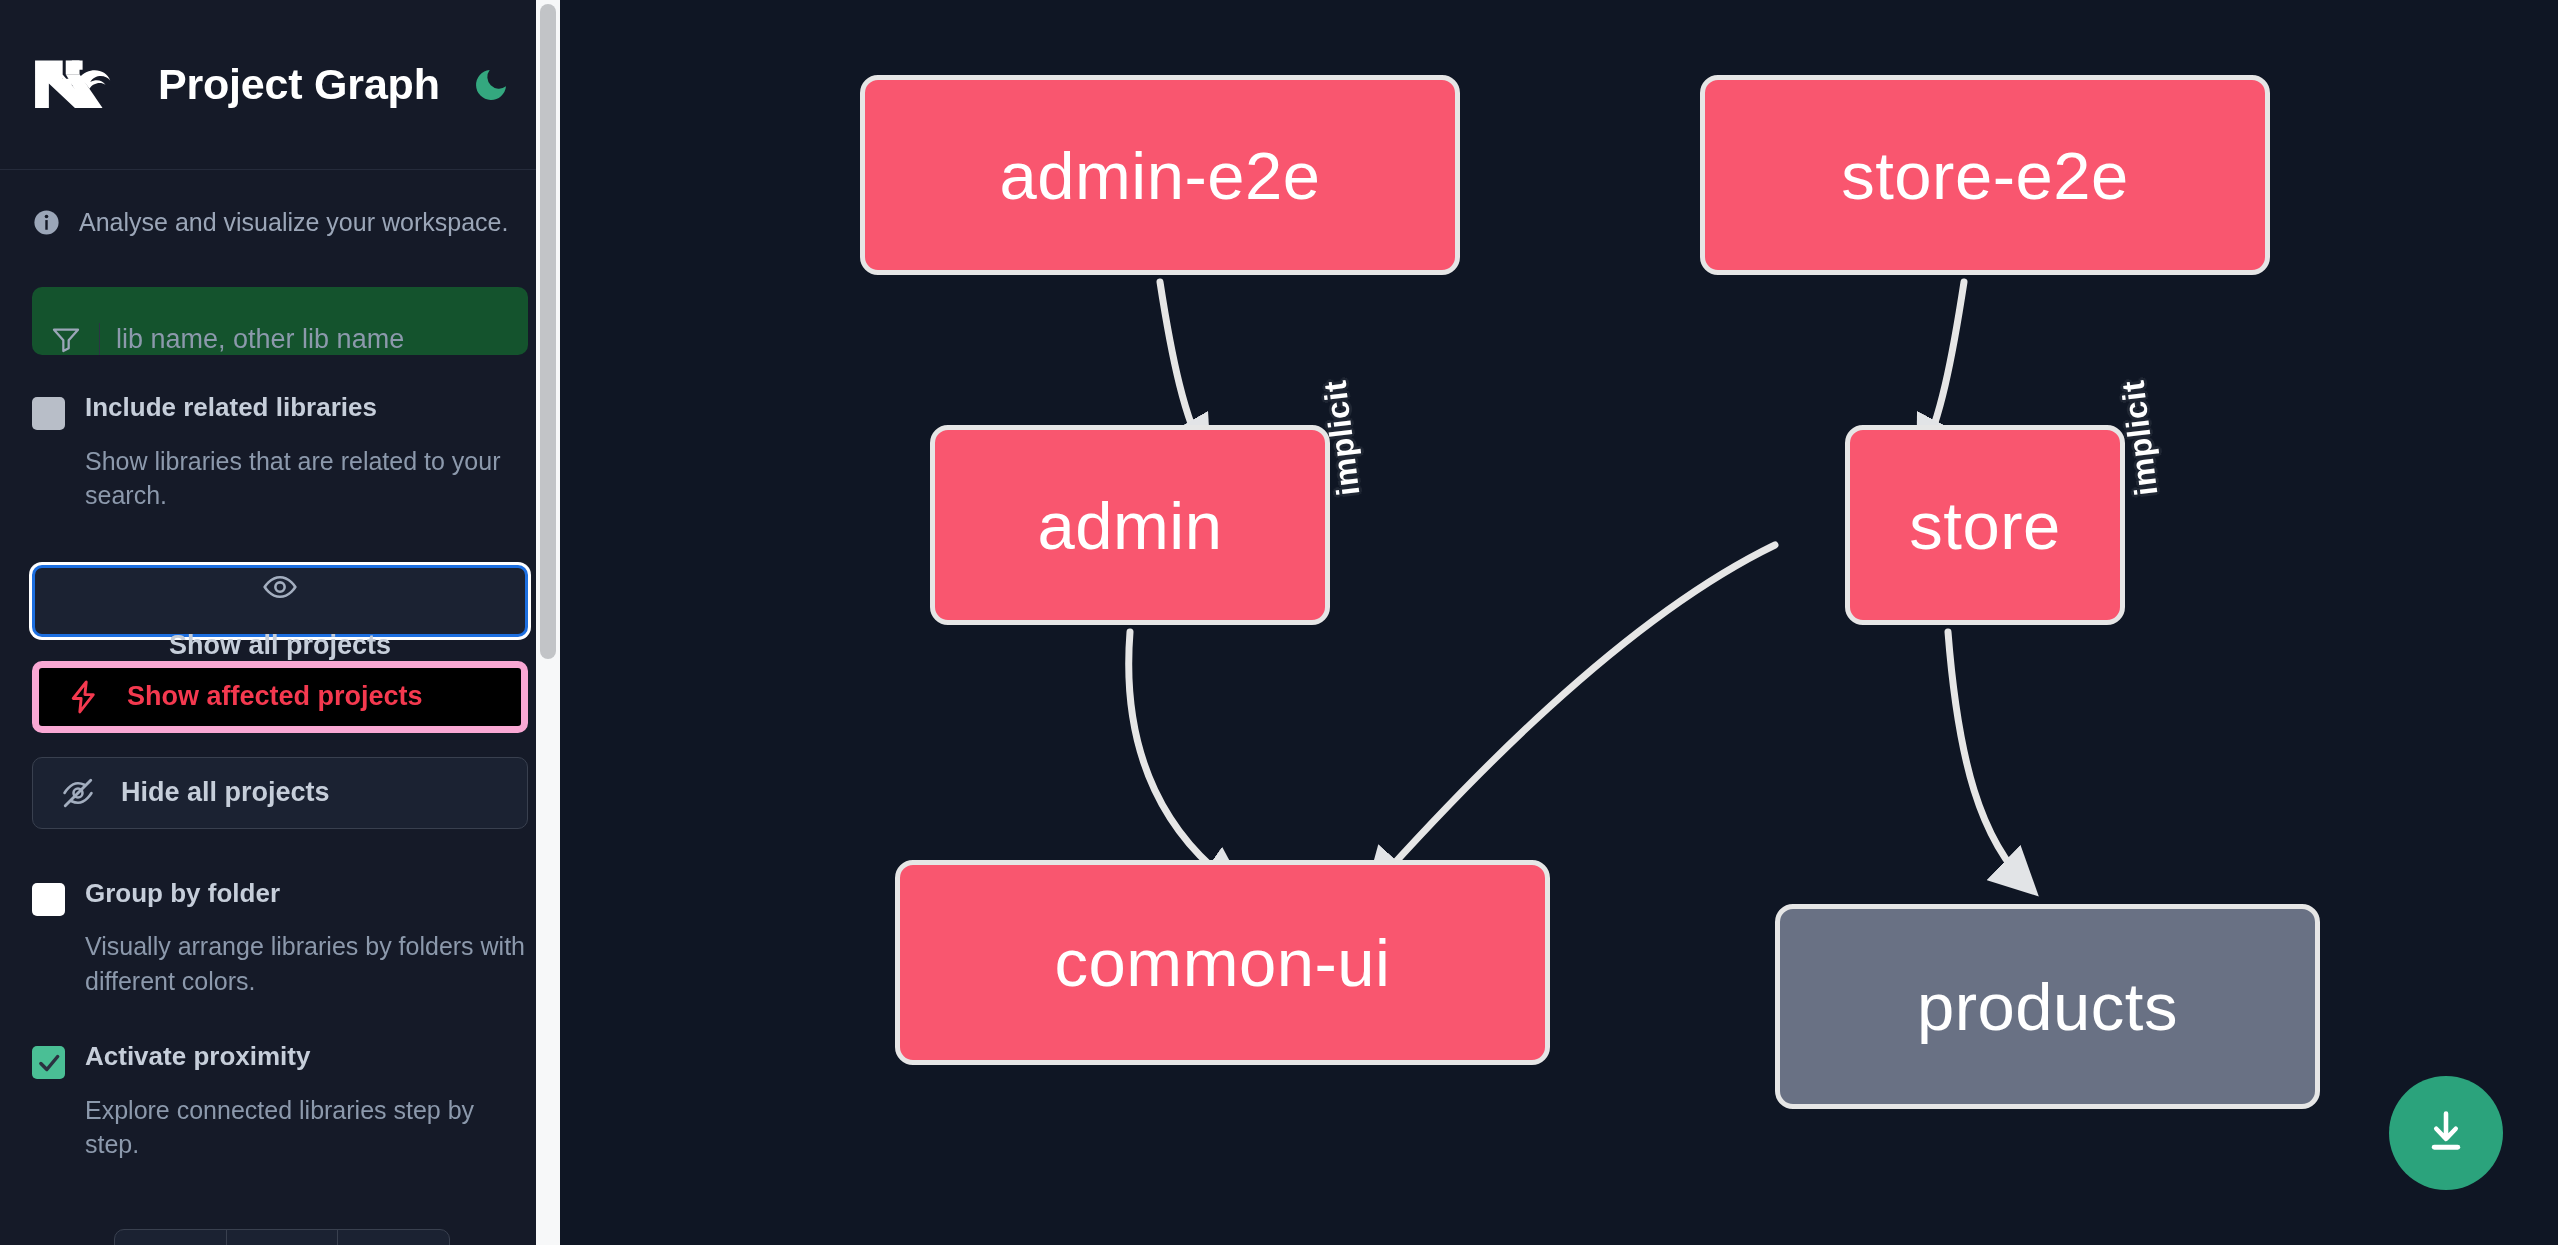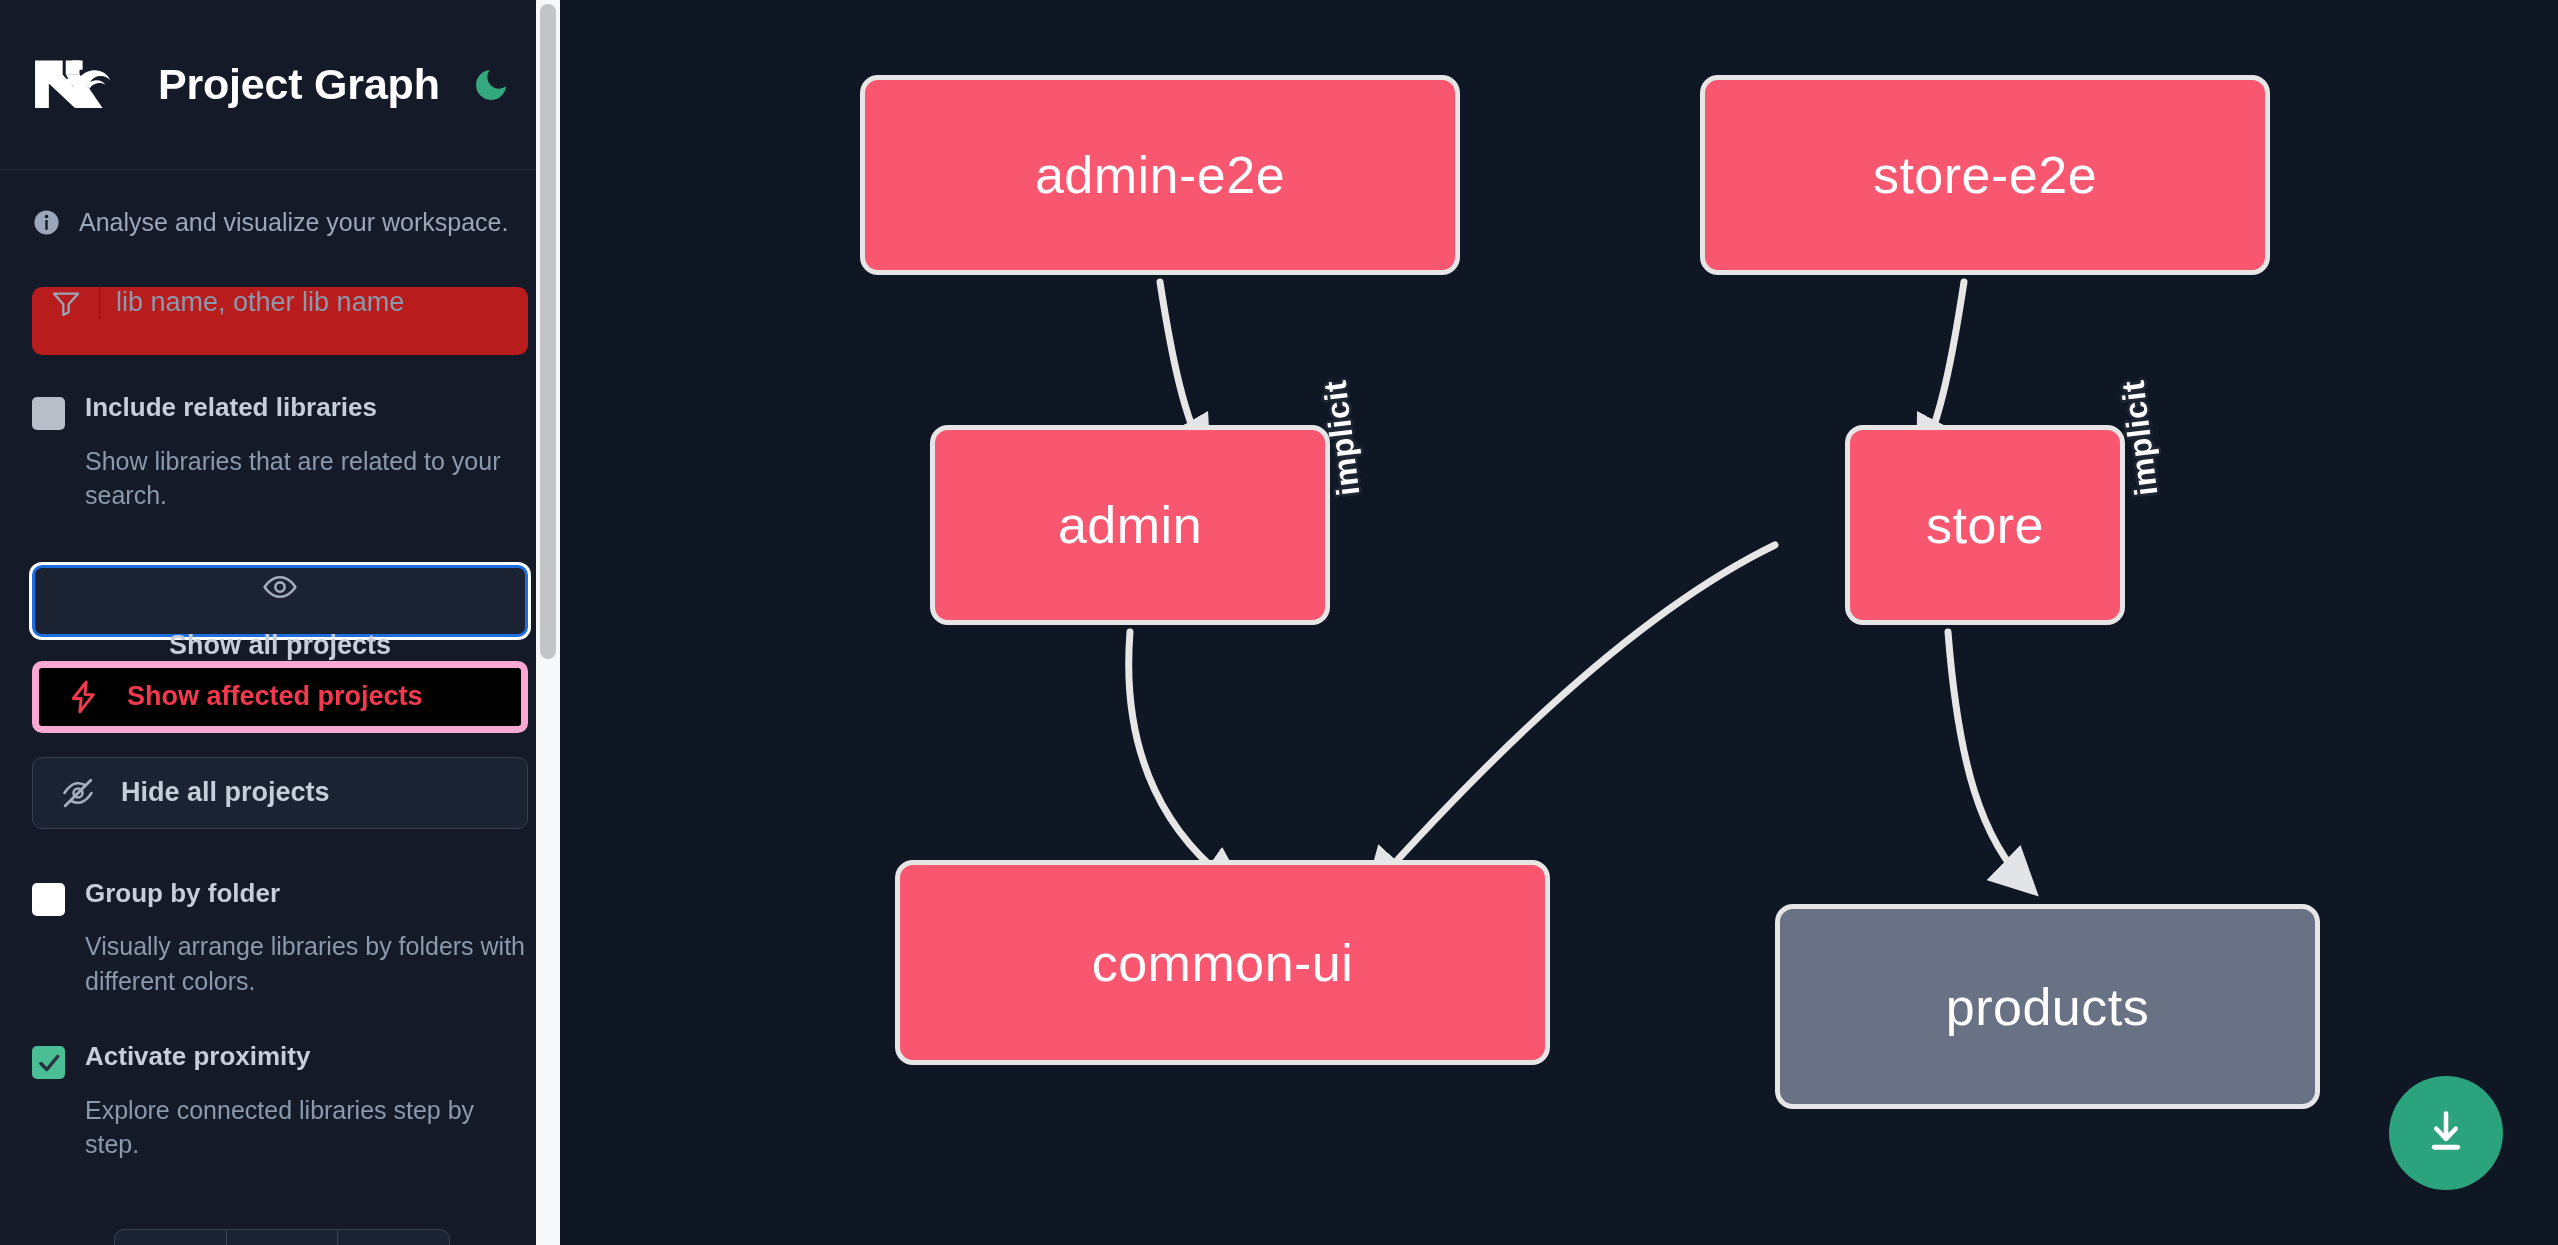--- a/index.html
+++ b/index.html
@@ -51,23 +51,23 @@
   .tagline-text {
     color: #9BA6B8;
     font-size: 25px;
     white-space: nowrap;
   }
   .info-icon { flex: 0 0 auto; width: 29px; height: 29px; }
 
   
   .search-wrap {
     margin-top: 50px;
-    display: flex; align-items: flex-start;
+    display: flex; align-items: flex-end;
     height: 68px;
-    background: #b91c1c;
+    background: #14532d;
     border-radius: 10px;
     overflow: hidden;
   }
   .search-icon-box {
     width: 68px; flex: 0 0 68px;
     display: flex; align-items: center; justify-content: center;
     border-right: 1px solid #2C3444;
   }
   .search-input {
     flex: 1 1 auto;
@@ -181,21 +181,21 @@
     overflow: hidden;
   }
   #graph-svg { position: absolute; left: 0; top: 0; width: 100%; height: 100%; }
 
   .node {
     position: absolute;
     border-radius: 18px;
     border: 5px solid #E6E6E6;
     display: flex; align-items: center; justify-content: center;
     color: #FFFFFF;
-    font-size: 52px;
+    font-size: 67px;
     font-weight: 400;
     letter-spacing: 0.5px;
     cursor: pointer;
     font-family: "Liberation Sans", sans-serif;
   }
   .node.pink { background: #F9566F; }
   .node.grey { background: #697184; margin-top: 44px; }
 
   .edge-label {
     position: absolute;

